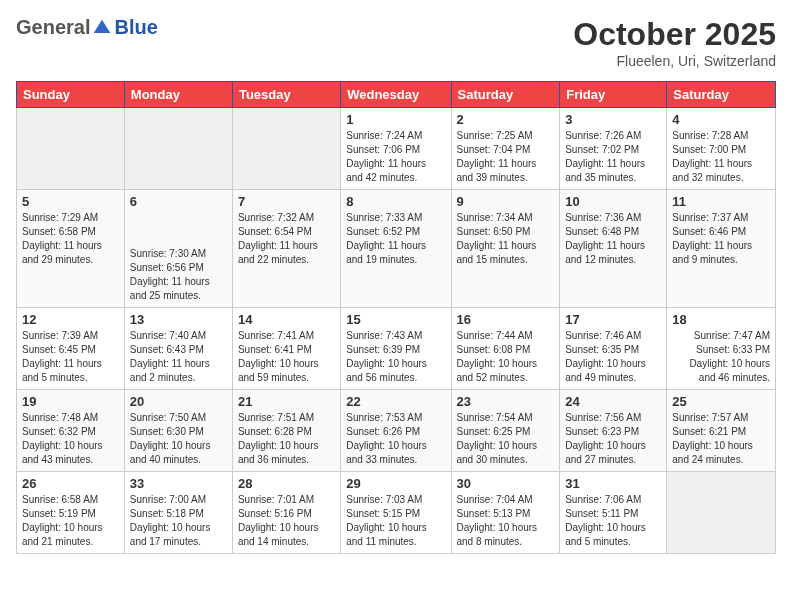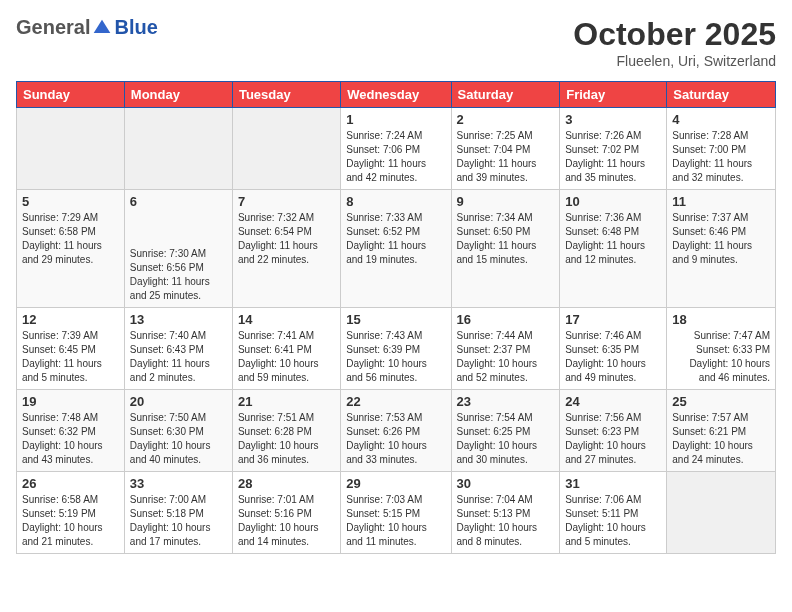--- a/index.html
+++ b/index.html
@@ -233,21 +233,21 @@
         <td>
           <div class="day-number">15</div>
           <div class="day-info" style="white-space: pre-line;">Sunrise: 7:43 AM
 Sunset: 6:39 PM
 Daylight: 10 hours
 and 56 minutes.</div>
         </td>
         <td>
           <div class="day-number">16</div>
           <div class="day-info" style="white-space: pre-line;">Sunrise: 7:44 AM
-Sunset: 2:37 PM
+Sunset: 6:08 PM
 Daylight: 10 hours
 and 52 minutes.</div>
         </td>
         <td>
           <div class="day-number">17</div>
           <div class="day-info" style="white-space: pre-line;">Sunrise: 7:46 AM
 Sunset: 6:35 PM
 Daylight: 10 hours
 and 49 minutes.</div>
         </td>

